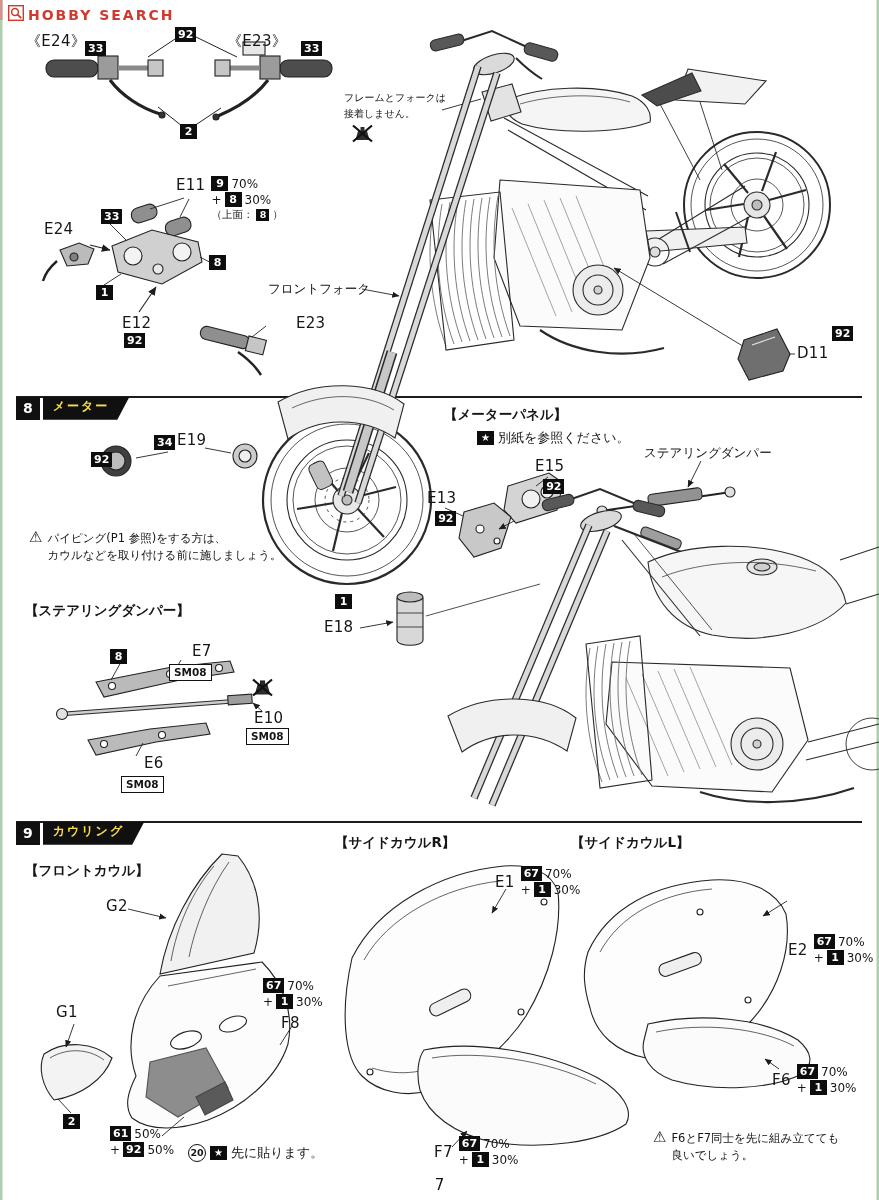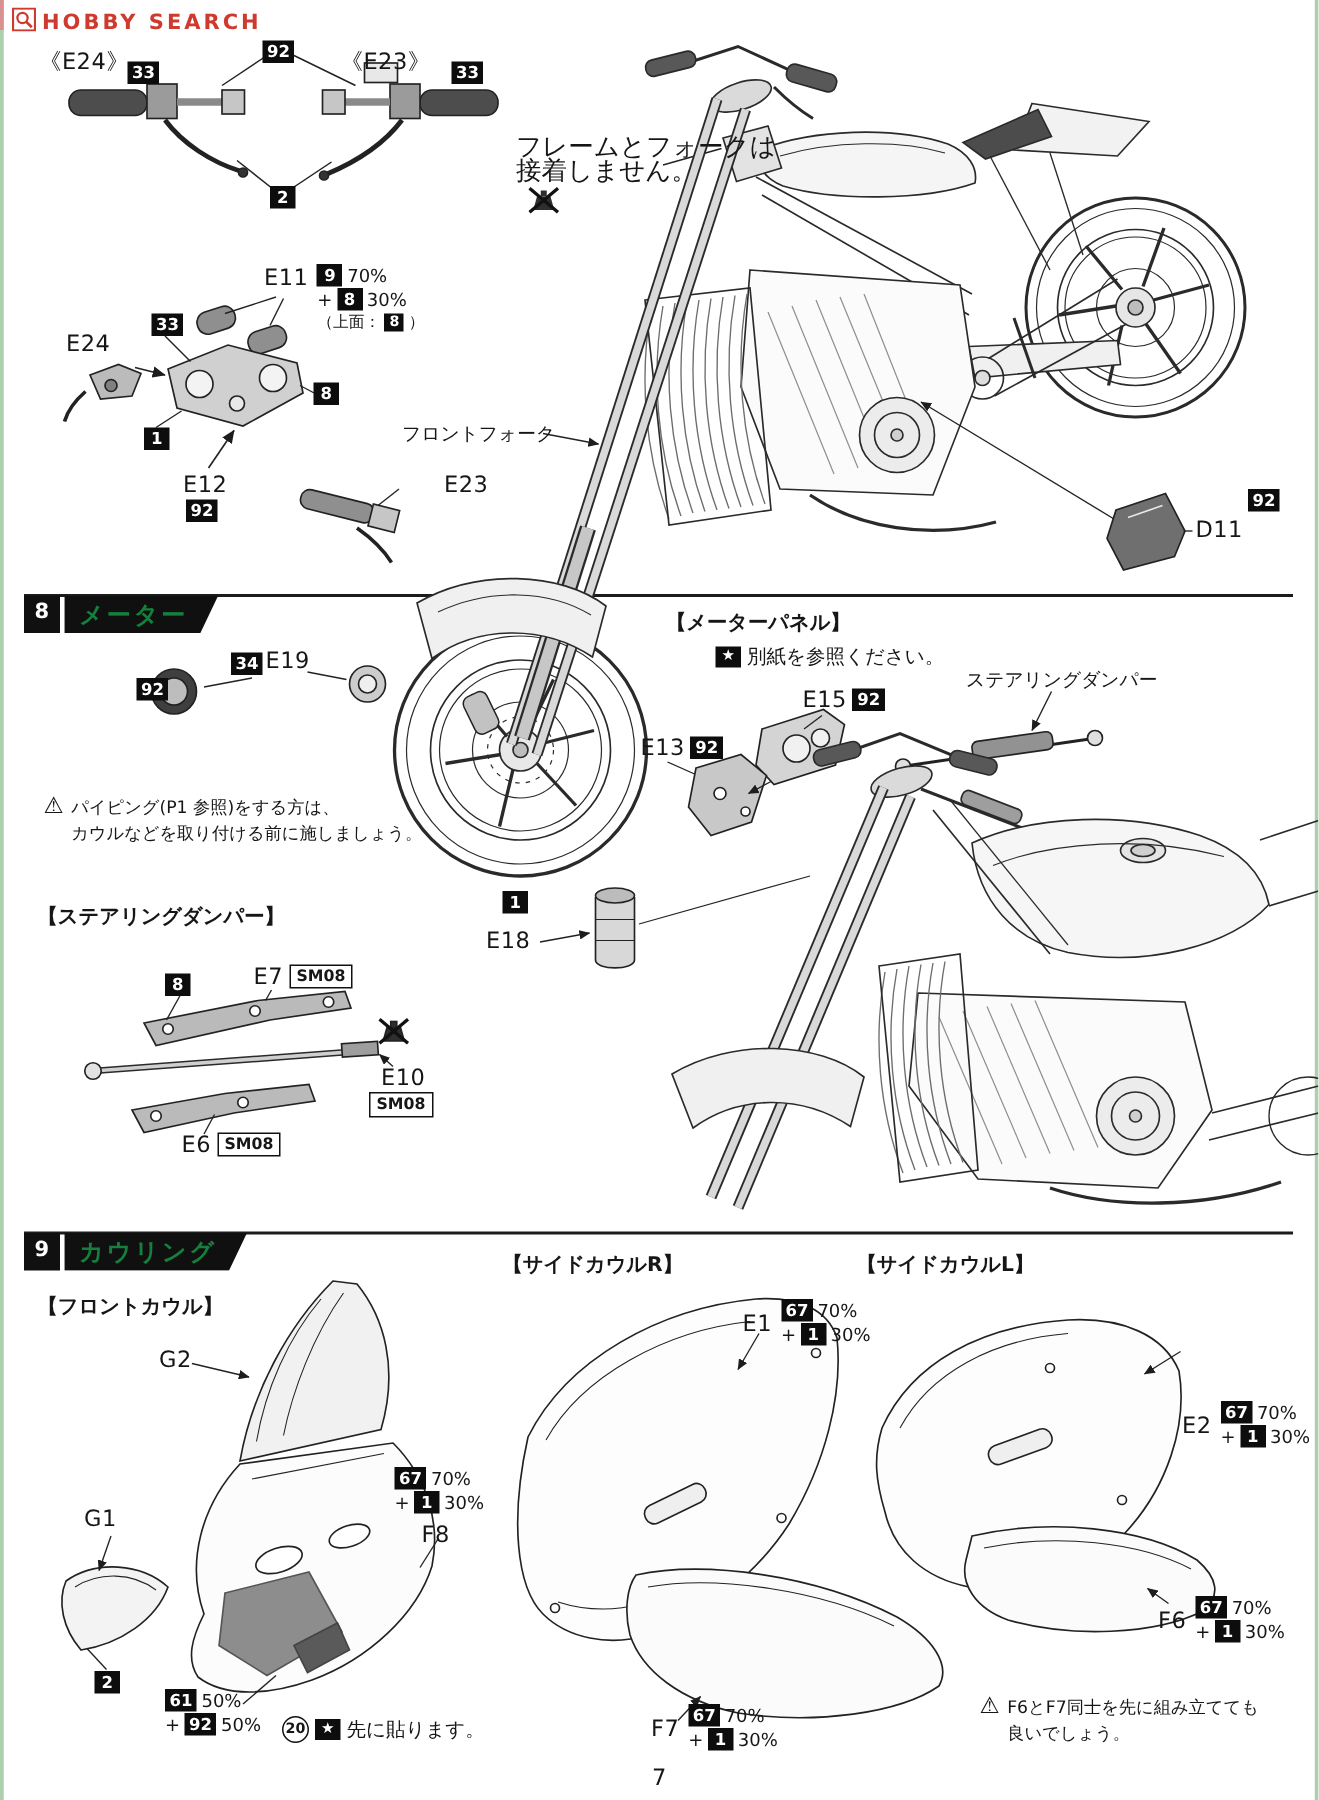--- a/index.html
+++ b/index.html
@@ -4,34 +4,34 @@
 <style>
 html,body{margin:0;padding:0;background:#ddd;}
 .page{position:relative;width:879px;height:1200px;background:#fff;font-family:"DejaVu Sans","Liberation Sans",sans-serif;color:#161616;overflow:hidden;margin:0 auto;}
 .abs{position:absolute;z-index:3;}
 .art{position:absolute;left:0;top:0;z-index:2;}
 .divider{position:absolute;height:1.6px;background:#1c1c1c;z-index:1;}
 .badge{display:inline-block;background:#0d0d0d;color:#fff;font-size:11px;font-weight:bold;line-height:1;padding:2px 3px;min-width:11px;text-align:center;}
 .partlabel{font-size:15px;letter-spacing:.3px;}
 .jlabel{font-size:12.5px;}
 .jheading{font-size:13.5px;font-weight:bold;}
-.jnote{font-size:17px;line-height:16px;}
+.jnote{font-size:10px;line-height:16px;}
 .jnote-inline{font-size:13px;}
 .smbox{display:inline-block;border:1.5px solid #111;background:#fff;font-size:10.5px;font-weight:bold;padding:1px 4px;line-height:1.2;}
 .paintcol{display:flex;flex-direction:column;gap:1px;}
 .prow{display:flex;align-items:center;gap:3px;font-size:12px;}
 .prow.small{font-size:10.5px;}
 .prow.small .badge{font-size:9.5px;padding:1px 2px;min-width:9px;}
 .plus,.pct{font-size:12px;}
-.labelrow{display:flex;align-items:center;gap:4px;}
+.labelrow{display:flex;align-items:flex-end;gap:4px;flex-direction:column;}
 .labelpaint{display:flex;align-items:center;gap:6px;}
 .labelpaint.top{align-items:flex-start;}
 .sec-header{display:flex;}
 .sec-num{background:#101010;color:#fff;font-size:14px;font-weight:bold;padding:3px 7px;line-height:1.2;}
-.sec-title{background:#101010;color:#15803d;font-size:16px;font-weight:bold;padding:3px 20px 3px 10px;margin-left:3px;line-height:1.2;letter-spacing:2px;clip-path:polygon(0 0,100% 0,calc(100% - 12px) 100%,0 100%);}
+.sec-title{background:#101010;color:#fde047;font-size:12px;font-weight:bold;padding:3px 20px 3px 10px;margin-left:3px;line-height:1.2;letter-spacing:2px;clip-path:polygon(0 0,100% 0,calc(100% - 12px) 100%,0 100%);font-family:Liberation Mono, monospace;}
 .warnnote{display:flex;gap:5px;}
 .warn-icon{font-size:15px;line-height:15px;}
 .wlines{font-size:11.5px;line-height:16.5px;}
 .starnote{display:flex;align-items:center;gap:4px;}
 .badge.star{font-size:10px;padding:2px 3px;}
 .circ{display:inline-block;width:16px;height:16px;border:1.2px solid #111;border-radius:50%;font-size:9.5px;line-height:16px;text-align:center;font-weight:bold;}
 .logo{display:flex;align-items:center;gap:4px;}
 .logo-text{color:#cf3a2e;font-size:14px;font-weight:bold;letter-spacing:2px;}
 .pagenum{text-align:center;font-size:15px;}
 </style>

